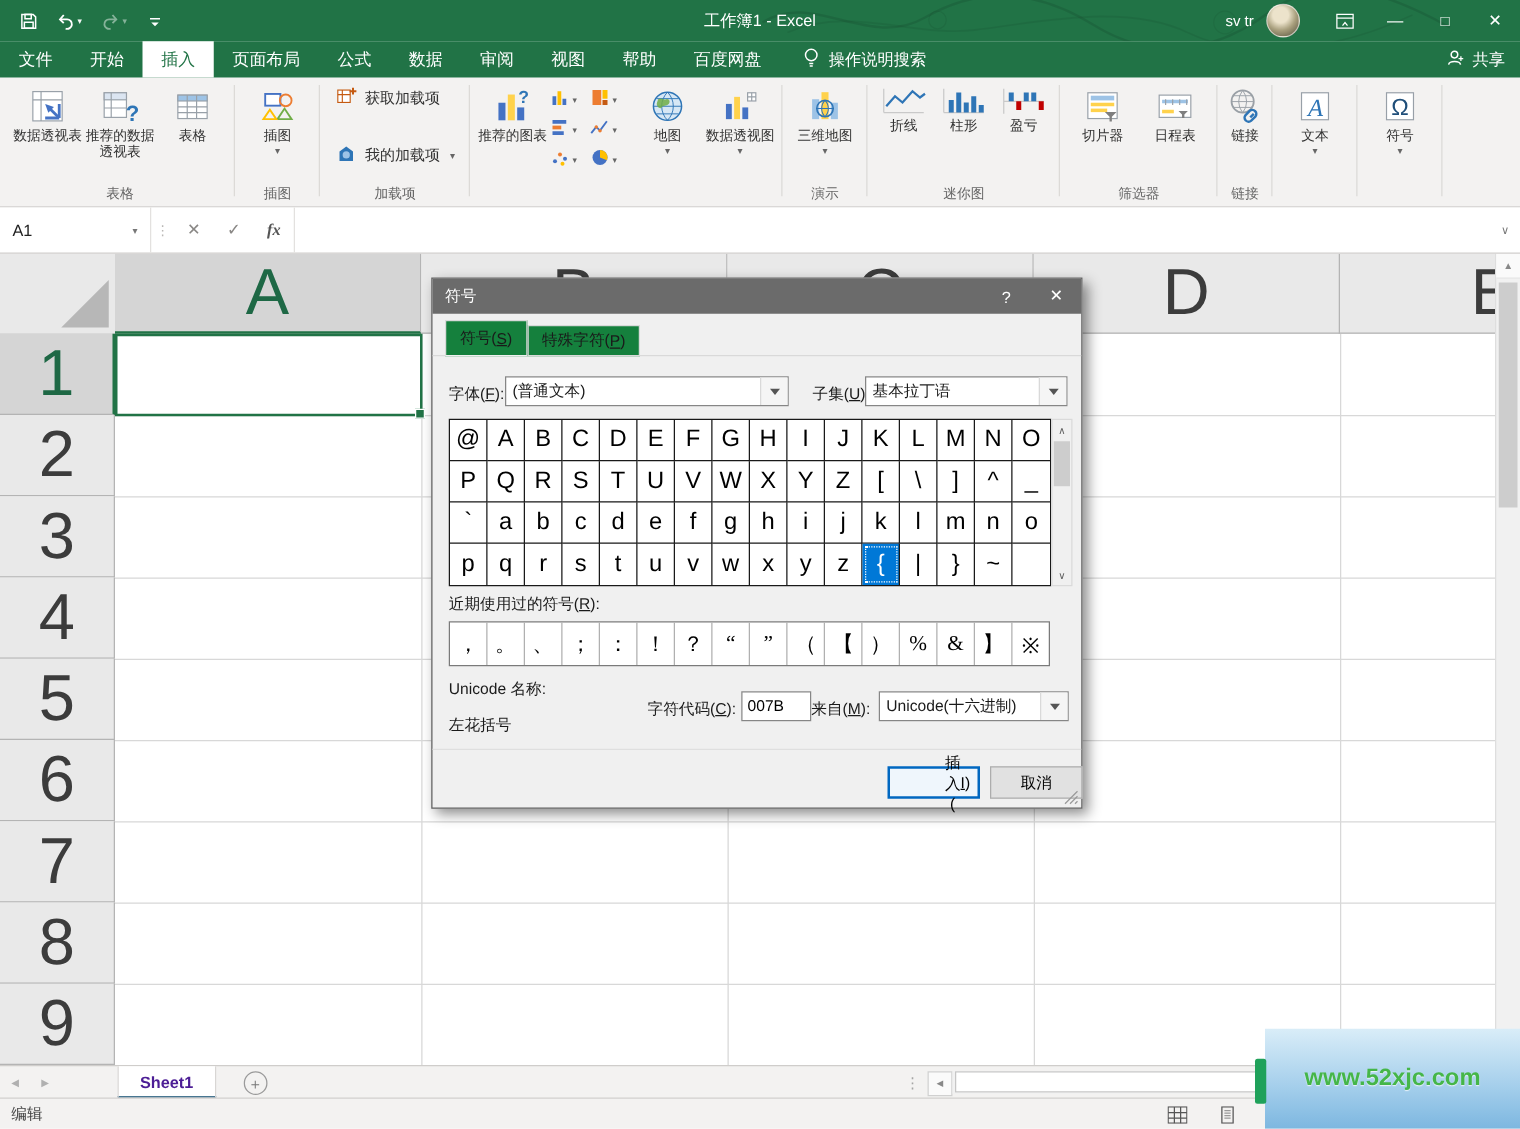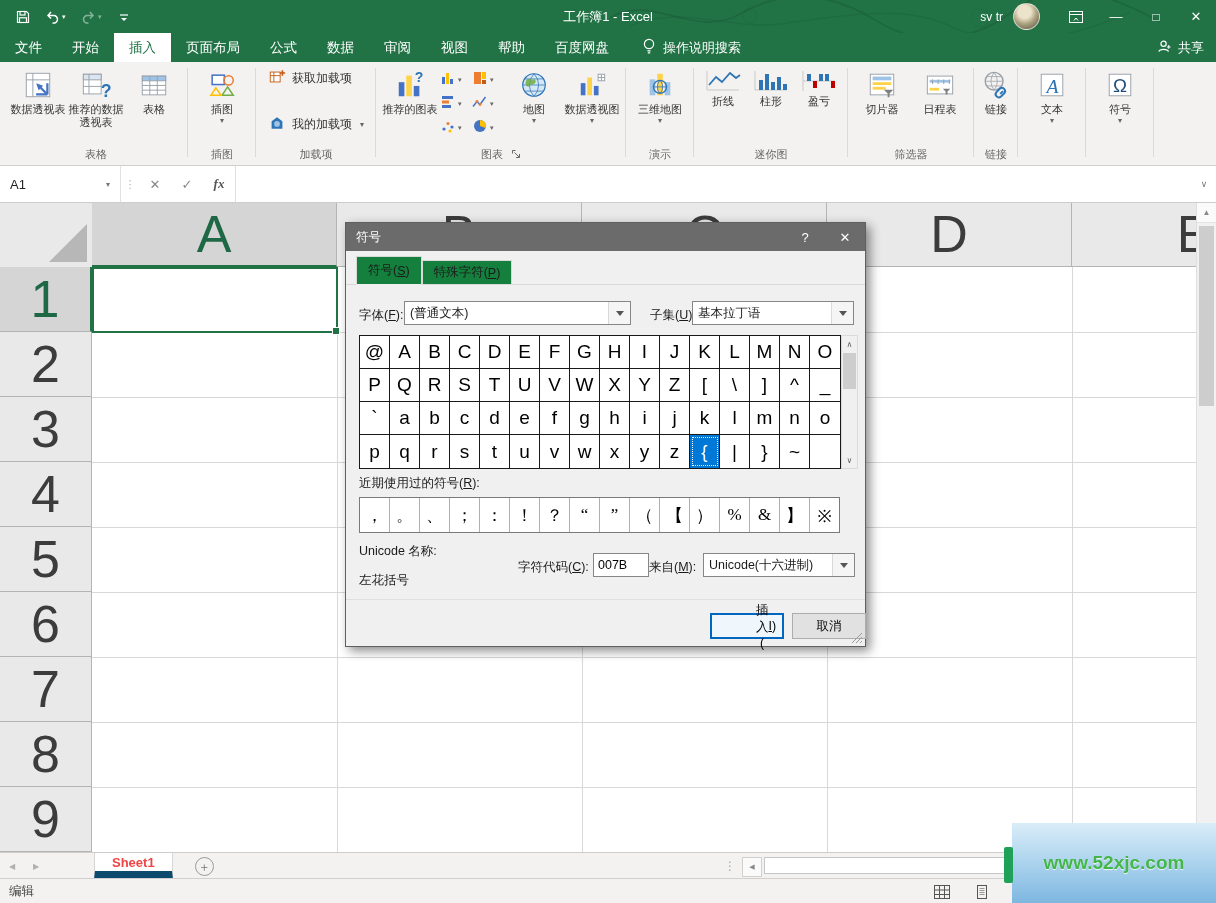--- a/index.html
+++ b/index.html
@@ -72,21 +72,21 @@
   .selbox{position:absolute;border:2px solid #217346;box-sizing:border-box;}
   .fillhandle{position:absolute;width:6px;height:6px;background:#217346;border:1px solid #fff;}
   .vscroll{position:absolute;right:0;top:0;width:19px;bottom:0;background:#f1f1f1;border-left:1px solid #dedede;z-index:5;}
   .vscroll .sarrow{height:20px;display:flex;align-items:center;justify-content:center;font-size:8px;color:#888;background:#fafafa;border-bottom:1px solid #e4e4e4;}
   .vscroll .sthumb{position:absolute;left:2px;right:2px;top:24px;height:180px;background:#cdcdcd;}
   
   .sheetbar{position:absolute;left:0;top:852px;right:0;height:26px;background:#f3f2f1;border-top:1px solid #cfcdcb;display:flex;align-items:stretch;z-index:10;}
   .snav{width:24px;display:flex;align-items:center;justify-content:center;color:#b0b0b0;font-size:8px;}
   .tabstrip{display:flex;margin-left:46px;}
   .sheettab{padding:0 17px;display:flex;align-items:center;font-size:13px;color:#444;background:#fff;border-right:1px solid #d8d6d4;border-left:1px solid #d8d6d4;}
-  .sheettab.active{color:#ef4444;font-weight:bold;border-bottom:8px solid #0c4a6e;box-sizing:border-box;}
+  .sheettab.active{color:#4c1d95;font-weight:bold;border-bottom:2px solid #0c4a6e;box-sizing:border-box;}
   .addsheet{width:17px;height:17px;border:1px solid #9a9a9a;border-radius:50%;display:flex;align-items:center;justify-content:center;
             color:#777;font-size:12px;line-height:12px;margin:4px 0 0 22px;}
   .sb-dots{position:absolute;left:724px;top:0;height:26px;display:flex;align-items:center;color:#a5a5a5;font-size:12px;}
   .hscroll-arrow{position:absolute;left:742px;top:4px;width:18px;height:18px;border:1px solid #d0d0d0;background:#fafafa;display:flex;align-items:center;justify-content:center;font-size:7px;color:#888;}
   .hscroll-track{position:absolute;left:762px;top:4px;right:0;height:18px;background:#f1f1f1;}
   .hscroll-thumb{position:absolute;left:2px;top:0;width:246px;height:17px;background:#fff;border:1px solid #c6c6c6;box-sizing:border-box;}
   
   .statusbar{position:absolute;left:0;top:878px;right:0;height:25px;background:#f3f2f1;border-top:1px solid #d2d0ce;z-index:10;}
   .sb-mode{position:absolute;left:9px;top:0;height:25px;display:flex;align-items:center;font-size:12.5px;color:#444;}
   .viewbtns{position:absolute;right:186px;top:0;height:25px;display:flex;align-items:center;gap:24px;}
@@ -388,27 +388,20 @@
                 <rect x="4" y="14" width="5" height="13" fill="#4472c4"></rect>
                 <rect x="11" y="8" width="5" height="19" fill="#ffd24c"></rect>
                 <rect x="18" y="17" width="5" height="10" fill="#4472c4"></rect>
                 <rect x="22.5" y="4.5" width="7" height="7" fill="#fff" stroke="#98a0a8"></rect>
                 <path d="M22.5 8h7M26 4.5v7" stroke="#98a0a8"></path>
               </svg>
             </span>
             <span class="lbl">数据透视图</span>
             <span class="arrow">▾</span>
           </div>
-        </div>
-        <div class="rg-label">
-          <span>图表</span>
-          <span><svg width="10" height="10" viewBox="0 0 10 10">
-              <path d="M1.5 4.5v-3h3" stroke="#666" fill="none"></path>
-              <path d="M3.5 3.5l4.5 4.5M8.5 5v3.5H5" stroke="#666" fill="none"></path>
-            </svg></span>
         </div>
       </div>
       <div class="rgroup">
         <div class="rg-content">
           <div class="rbig">
             <span class="ric">
               <svg width="30" height="30" viewBox="0 0 32 32">
                 <rect x="5" y="10" width="6" height="17" fill="#9dc3e6"></rect>
                 <rect x="13" y="4" width="6" height="23" fill="#ffd24c"></rect>
                 <rect x="21" y="13" width="6" height="14" fill="#9dc3e6"></rect>

